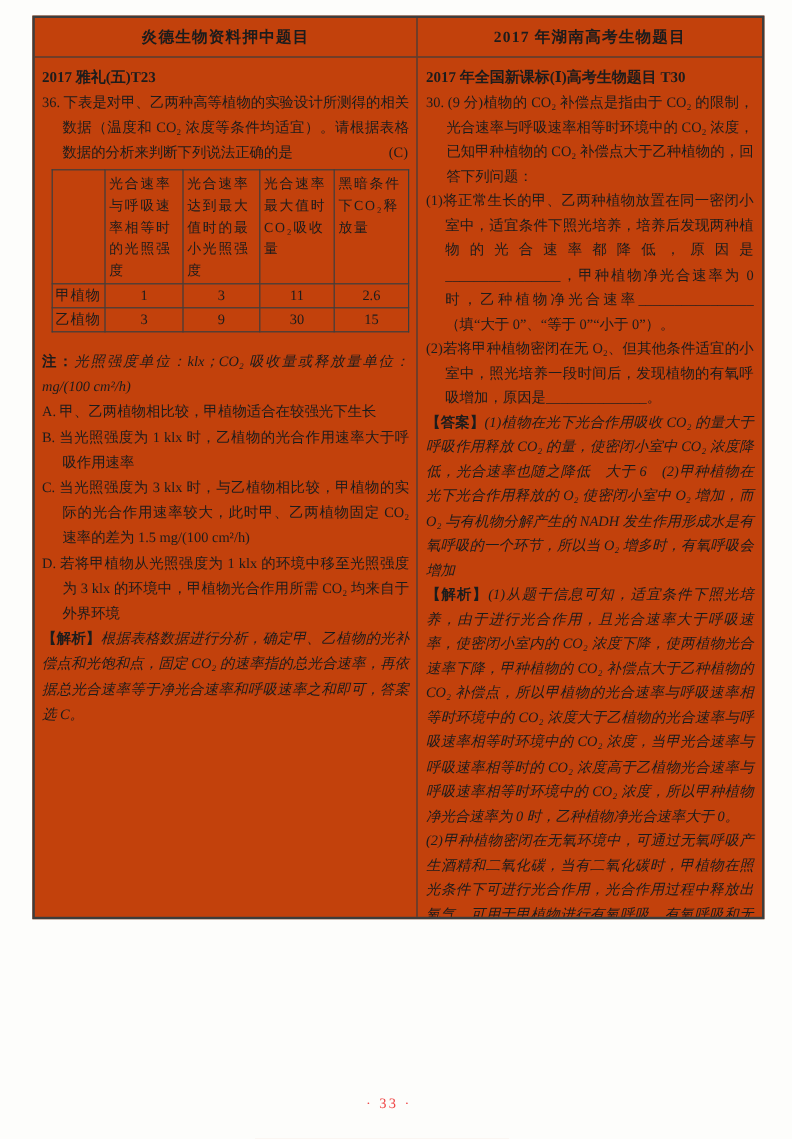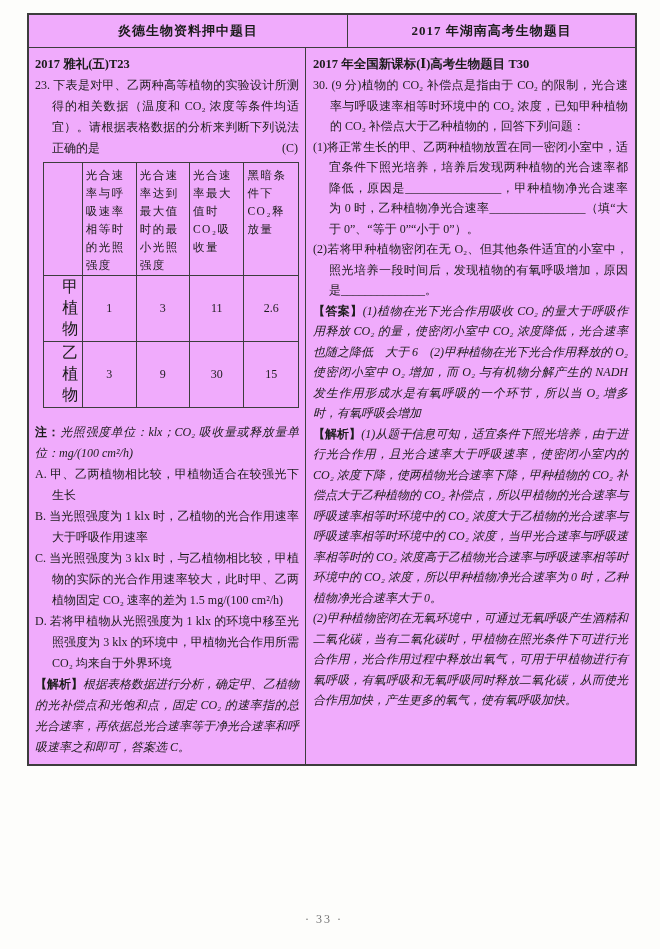--- a/index.html
+++ b/index.html
@@ -4,72 +4,72 @@
 <style>
   * { margin:0; padding:0; box-sizing:border-box; }
   html,body { background:#ffffff; }
   body {
     width:660px; height:949px; position:relative;
     font-family:"Liberation Serif","DejaVu Serif",serif;
     color:#1c1c1c; background:#fdfdfb;
   }
   .main-box {
     position:absolute; left:27px; top:13px; width:610px; height:753px;
-    border:2px solid #3d3d3d; background:#f0abfc;
+    border:2px solid #3d3d3d; background:#c2410c;
     display:flex; flex-direction:column;
   }
   .header-row { display:flex; flex:0 0 33px; border-bottom:1.5px solid #3d3d3d; }
   .header-cell {
     display:flex; align-items:center; justify-content:center;
     font-weight:bold; font-size:13px; letter-spacing:1px;
   }
   .header-cell.left { width:319px; border-right:1.5px solid #3d3d3d; }
   .header-cell.right { flex:1; }
   .body-row { flex:1; display:flex; min-height:0; }
-  .col-left { width:277px; border-right:1.5px solid #3d3d3d; padding:5px 6px 16px 6px; overflow:hidden; }
+  .col-left { width:319px; border-right:1.5px solid #3d3d3d; padding:5px 6px 16px 6px; overflow:hidden; }
   .col-right { flex:1; padding:5px 7px 0 7px; overflow:hidden; }
   .src { font-weight:bold; font-size:12.5px; line-height:22px; }
   p.line { font-size:12px; line-height:21px; text-align:justify; }
   .col-right p.line { line-height:20.5px; }
   .hang { padding-left:17px; text-indent:-17px; }
   .sub { margin-left:0; padding-left:16px; text-indent:-16px; }
   .ans-letter { float:right; font-size:12px; line-height:21px; }
   .kai { font-style:italic; }
   .kai .label, .label { font-style:normal; font-weight:bold; }
   table.q-table { border-collapse:collapse; margin:3px 0 3px 8px; table-layout:fixed; }
   table.q-table td, table.q-table th {
     border:1.3px solid #3d3d3d; font-size:11.5px; font-weight:normal;
     vertical-align:middle; padding:1px 3px;
   }
   table.q-table th.colhead { line-height:18px; letter-spacing:1.5px; text-align:left; vertical-align:top; padding-top:3px;margin-left:41px; }
-  table.q-table td.rowlabel { font-size:16px; text-align:right; padding-left:2px; letter-spacing:0.5px; }
+  table.q-table td.rowlabel { font-size:12px; text-align:center; padding-left:2px; letter-spacing:0.5px; }
   table.q-table td.val { text-align:center; height:19px; font-size:12px; }
   .c0 { width:44px; } .c1 { width:65px; } .c2 { width:64px; } .c3 { width:62px; } .c4 { width:62px; }
   .page-num {
     position:absolute; left:0; top:912px; width:648px;
-    text-align:center; font-size:12px; color:#737373; letter-spacing:2px;
+    text-align:center; font-size:12px; color:#ef4444; letter-spacing:2px;
   }
   .mt2 { margin-top:14px; }
 </style>
 </head>
 <body>
 
 <div class="main-box">
 
   <div class="header-row">
     <div class="header-cell left">炎德生物资料押中题目</div>
     <div class="header-cell right">2017 年湖南高考生物题目</div>
   </div>
 
   <div class="body-row">
 
     <div class="col-left">
       <div class="src">2017 雅礼(五)T23</div>
 
-      <p class="line hang"><span>23.</span>&nbsp;<span>下表是对甲、乙两种高等植物的实验设计所测得的相关数据（温度和 CO₂ 浓度等条件均适宜）。请根据表格数据的分析来判断下列说法正确的是</span><span class="ans-letter">(C)</span></p>
+      <p class="line hang"><span>36.</span>&nbsp;<span>下表是对甲、乙两种高等植物的实验设计所测得的相关数据（温度和 CO₂ 浓度等条件均适宜）。请根据表格数据的分析来判断下列说法正确的是</span><span class="ans-letter">(C)</span></p>
 
       <table class="q-table">
         <tbody>
             <tr>
           <th class="c0"></th>
           <th class="colhead c1">光合速率与呼吸速率相等时的光照强度</th>
           <th class="colhead c2">光合速率达到最大值时的最小光照强度</th>
           <th class="colhead c3">光合速率最大值时CO₂吸收量</th>
           <th class="colhead c4">黑暗条件下CO₂释放量</th>
         </tr>

